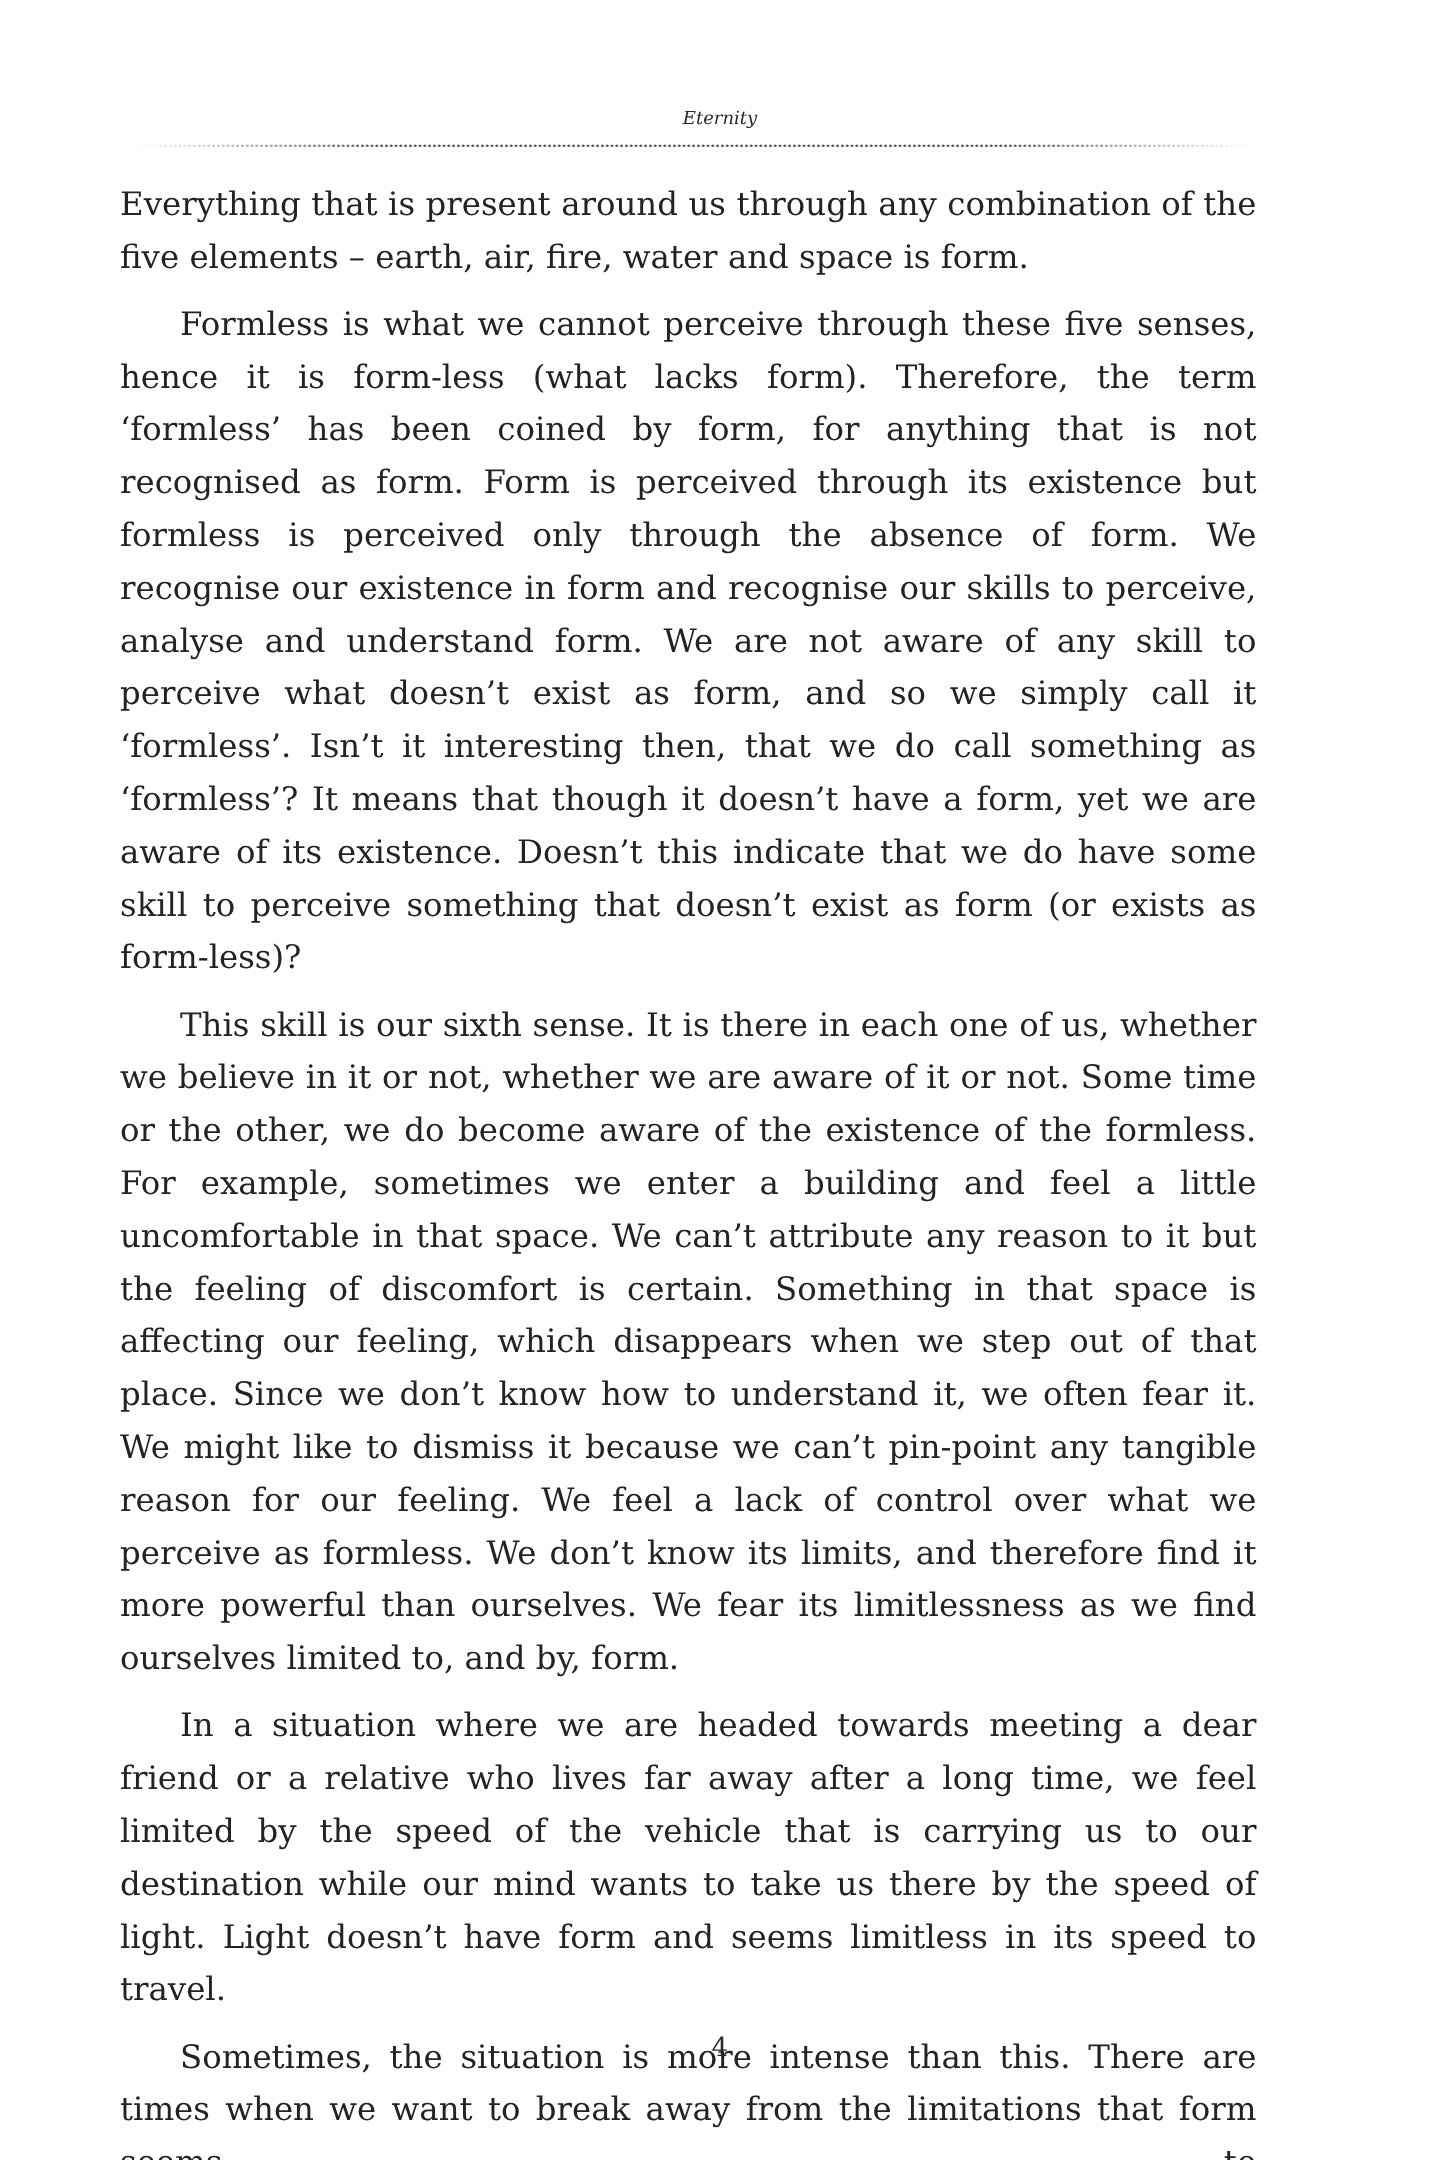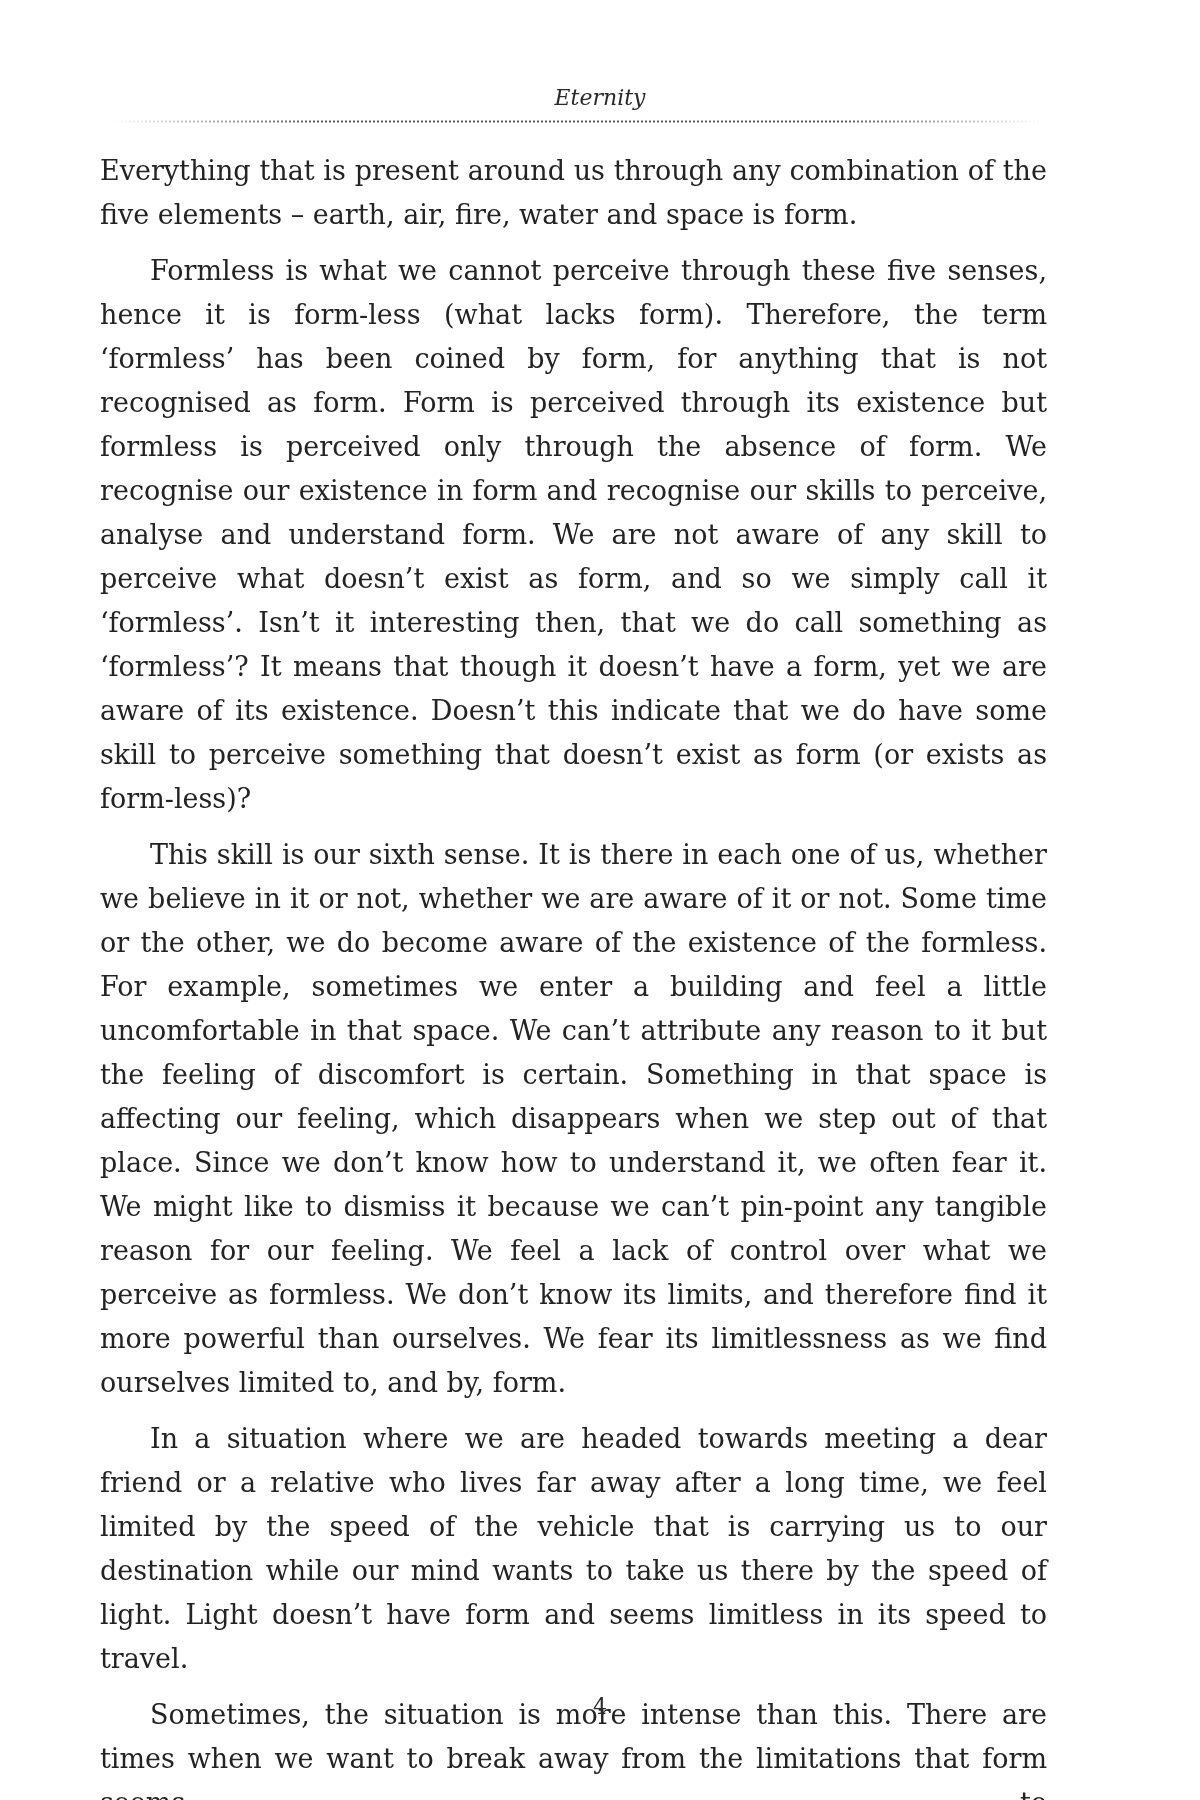--- a/index.html
+++ b/index.html
@@ -1,20 +1,20 @@
 <!DOCTYPE html>
 <html><head>
 <meta charset="utf-8">
 <style>
   html, body { margin: 0; padding: 0; background: #ffffff; }
   body { width: 1200px; height: 1800px; position: relative; overflow: hidden; }
   .page { position: absolute; left: 0; top: 0; width: 1200px; height: 1800px; background: #fff; }
   .running-head {
     position: absolute; left: 0; width: 1200px; top: 84px; text-align: center;
-    font-family: "DejaVu Serif", serif; font-style: italic; font-size: 22px; color: #2a2a2a;
+    font-family: "DejaVu Serif", serif; font-style: italic; font-size: 15px; color: #2a2a2a;
     line-height: 28px;
   }
   .rule {
     position: absolute; left: 112px; width: 930px; top: 120px; height: 3px;
     background-image: radial-gradient(circle, #555 0.9px, transparent 1.3px);
     background-size: 4px 3px; background-repeat: repeat-x;
     -webkit-mask-image: linear-gradient(to right, transparent 0%, #000 22%, #000 78%, transparent 100%);
     mask-image: linear-gradient(to right, transparent 0%, #000 22%, #000 78%, transparent 100%);
   }
   .body-text {

